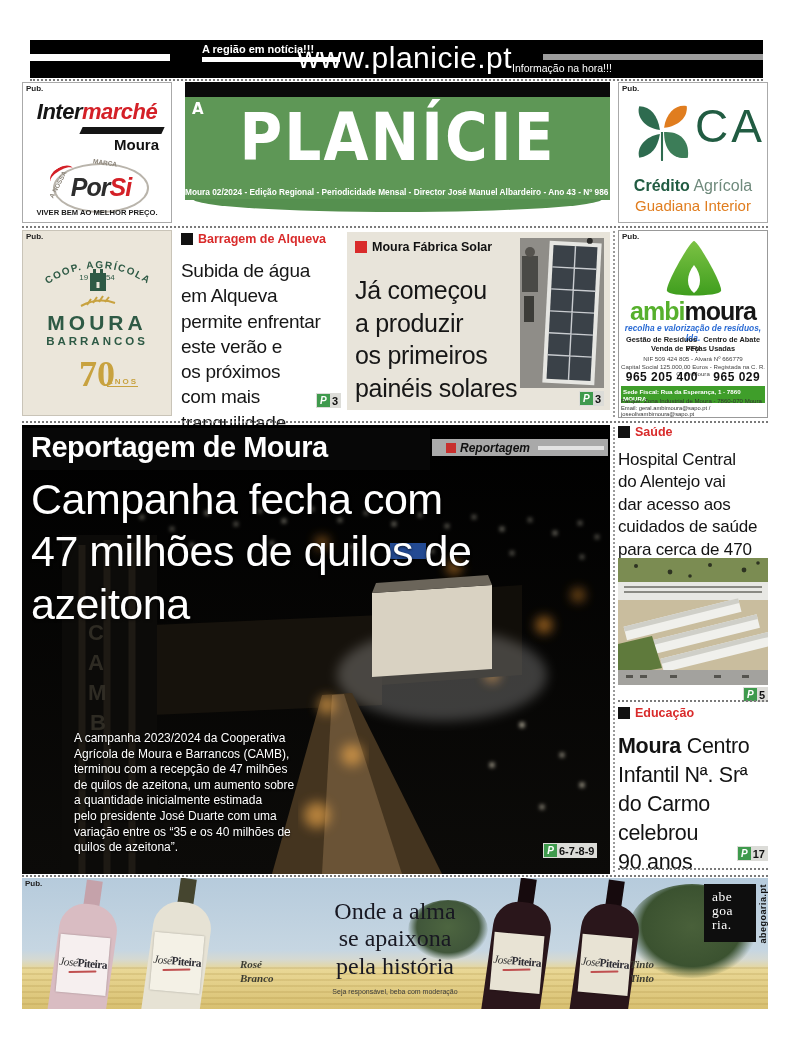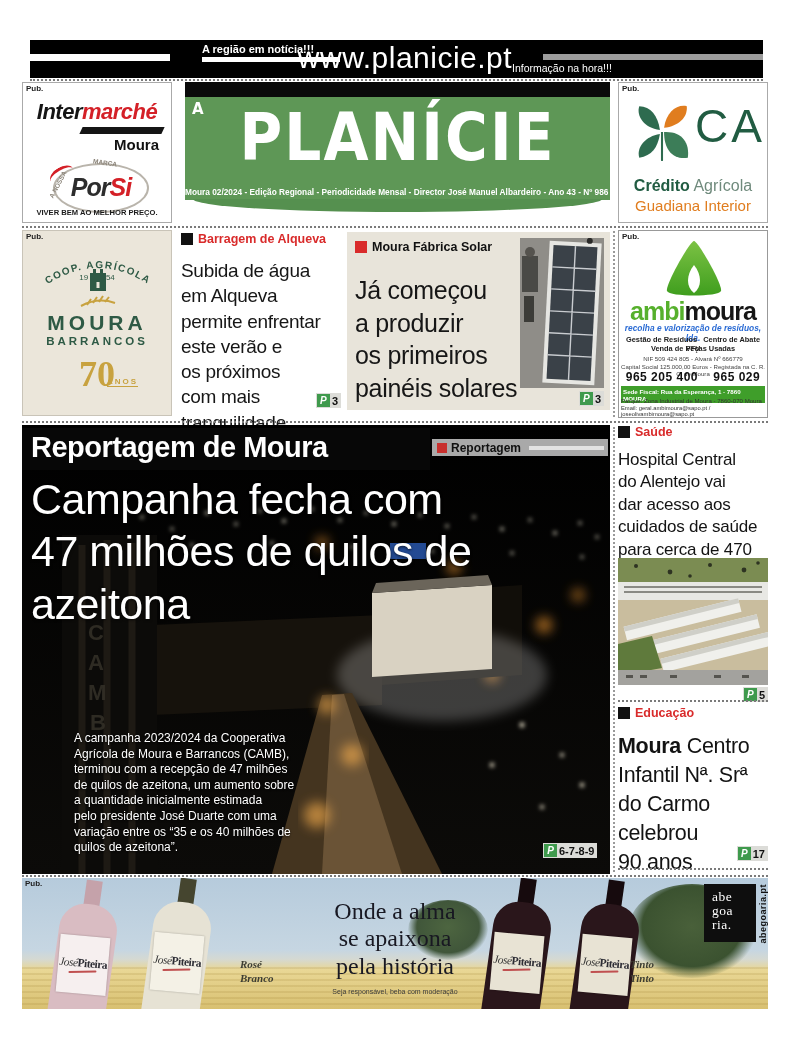--- a/index.html
+++ b/index.html
@@ -118,21 +118,21 @@
              font-size:6.2px; font-weight:bold; padding:1.5px 2px; }
   .am-parque { position:absolute; left:2px; top:166px; width:144px; font-size:6.1px; color:#333; }
   .am-email { position:absolute; left:2px; top:174px; width:144px; font-size:5.8px; color:#333; }
 
   
   #main-article { position:absolute; left:22px; top:425px; width:588px; height:449px; background:#000; overflow:hidden; }
   .ma-photo { position:absolute; left:0; top:0; width:100%; height:100%; }
   .ma-kicker { position:absolute; left:0; top:3px; width:408px; height:42px; background:#070707;
                color:#fff; font-weight:bold; font-size:29px; padding:3px 0 0 9px; letter-spacing:-.5px; }
   .ma-reportagem { position:absolute; left:410px; top:14px; right:2px; height:17px; background:#a9a9a9;
-                   display:flex; align-items:center; padding-left:5px; gap:4px; }
+                   display:flex; align-items:center; padding-left:14px; gap:4px;font-style:italic; }
   .ma-rep-sq { width:10px; height:10px; background:#c8302e; flex:0 0 auto; }
   .ma-rep-label { font-size:12px; font-weight:bold; color:#111; }
   .ma-rep-line { flex:1; height:4px; background:#e2e2e2; margin:0 4px; }
   .ma-headline { position:absolute; left:9px; top:48px; width:575px; font-size:43px; line-height:1.22;
                  color:#fff; letter-spacing:-.5px; text-shadow:0 1px 3px rgba(0,0,0,.7); }
   .ma-body { position:absolute; left:9px; top:306px; width:335px; font-size:12px; line-height:1.3;
              color:#fff; text-shadow:0 1px 2px rgba(0,0,0,.8);margin-left:43px; }
   .ma-marker { left:521px; top:418px; }
 
   

